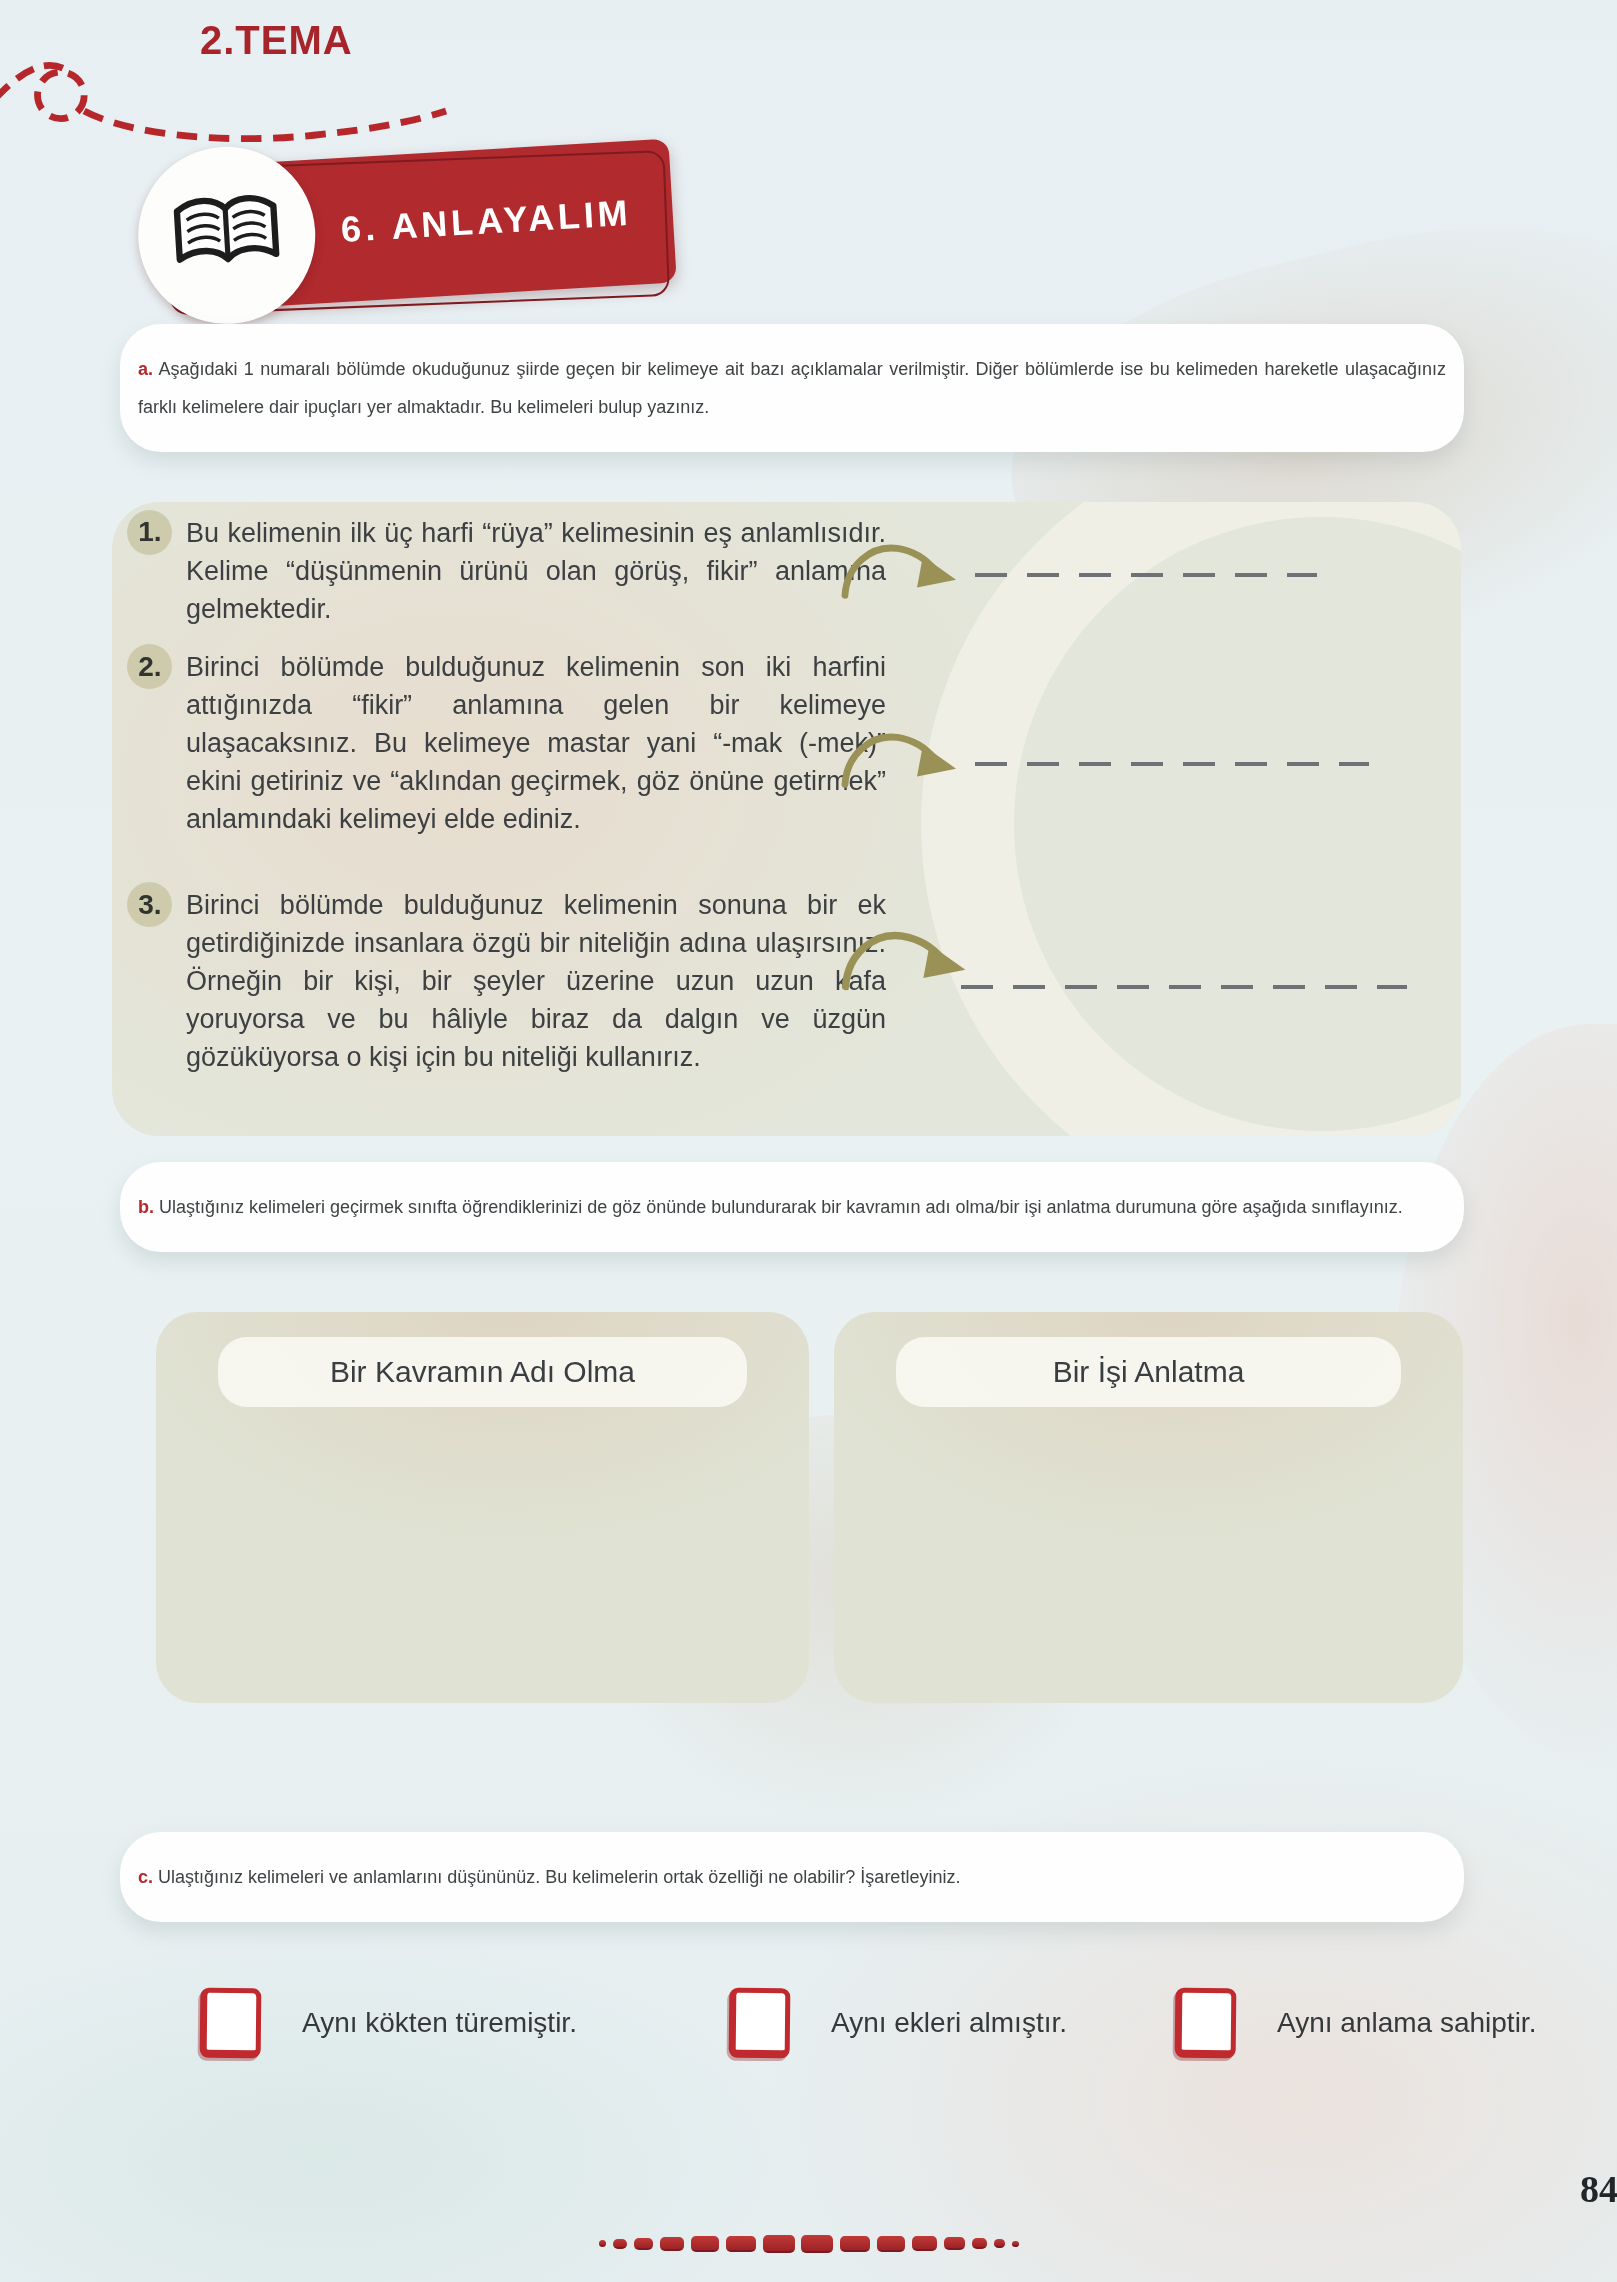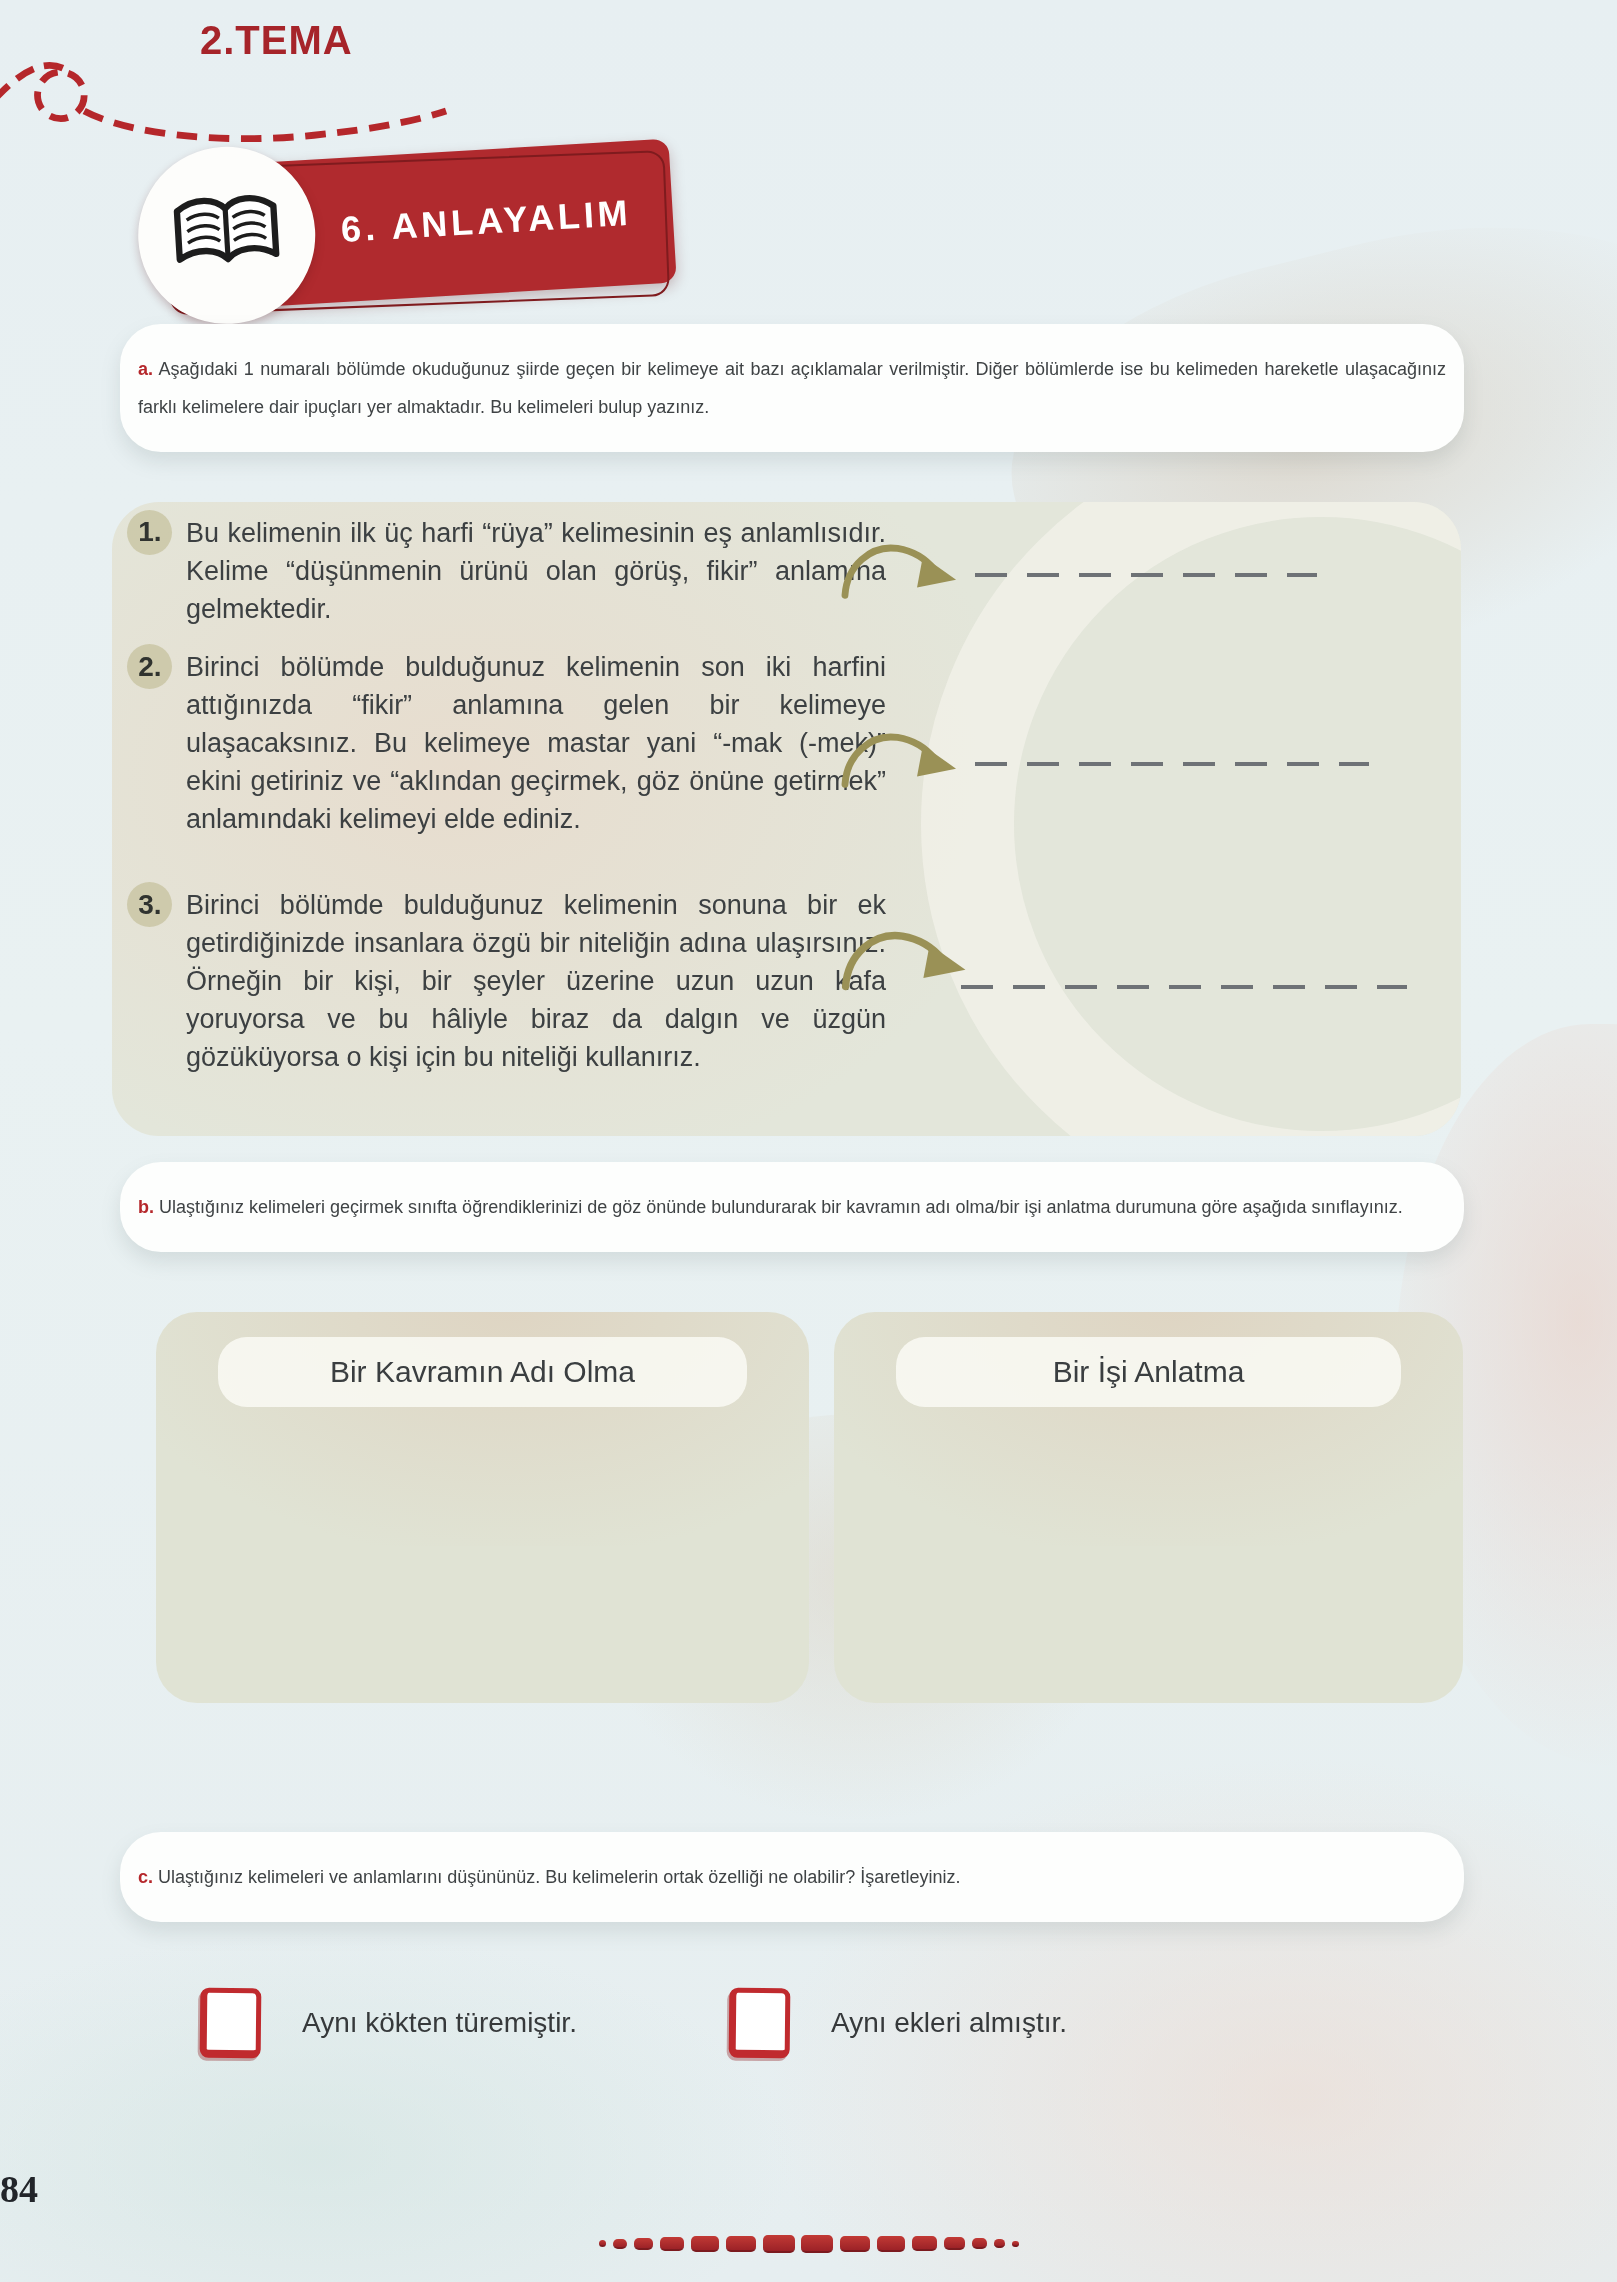--- a/index.html
+++ b/index.html
@@ -78,21 +78,21 @@
   
   .option{position:absolute;top:1988px;display:flex;align-items:center;}
   .option .cbx{width:49px;height:57px;border:5.9px solid #c02a2e;border-left-width:7.8px;
     border-bottom-width:8.8px;border-radius:8.8px;background:#fff;transform:rotate(.6deg);
     box-shadow:-2px 2.9px 0 rgba(140,25,28,.35);}
   .option .lbl{margin-left:41px;font-size:28px;color:#36393b;}
   #opt-1{left:200px;}
   #opt-2{left:729px;}
   #opt-3{left:1175px;}
   
-  .page-number{position:absolute;left:0;right:0;top:2167px;text-align:left;
+  .page-number{position:absolute;left:0;right:0;top:2167px;text-align:right;
     font-family:"Liberation Serif",serif;font-size:38px;font-weight:700;color:#22252a;}
   .trail{position:absolute;left:0;right:0;top:2235px;display:flex;justify-content:center;
     align-items:center;gap:6.8px;}
   .trail i{display:block;background:linear-gradient(180deg,#c23a35,#9c2227);border-radius:4.9px;
     border-bottom:2px solid #7c1b1f;}
   .trail i:nth-child(1){width:6.8px;height:4.9px;}   .trail i:nth-child(2){width:13.7px;height:7.8px;}
   .trail i:nth-child(3){width:19.5px;height:9.8px;} .trail i:nth-child(4){width:24.4px;height:11.7px;}
   .trail i:nth-child(5){width:28px;height:13.7px;} .trail i:nth-child(6){width:30px;height:14.6px;}
   .trail i:nth-child(7){width:32px;height:15.6px;} .trail i:nth-child(8){width:32px;height:15.6px;}
   .trail i:nth-child(9){width:30px;height:14.6px;} .trail i:nth-child(10){width:28px;height:13.7px;}
@@ -190,20 +190,24 @@
   </div>
 
   <div class="option" id="opt-1">
     <div class="cbx"></div>
     <div class="lbl">Aynı kökten türemiştir.</div>
   </div>
   <div class="option" id="opt-2">
     <div class="cbx"></div>
     <div class="lbl">Aynı ekleri almıştır.</div>
   </div>
+  <div class="option" id="opt-3">
+    <div class="cbx"></div>
+    <div class="lbl">Aynı anlama sahiptir.</div>
+  </div>
 
   <div class="page-number">84</div>
   <div class="trail">
     <i></i>
       <i></i>
       <i></i>
       <i></i>
       <i></i>
       <i></i>
       <i></i>

